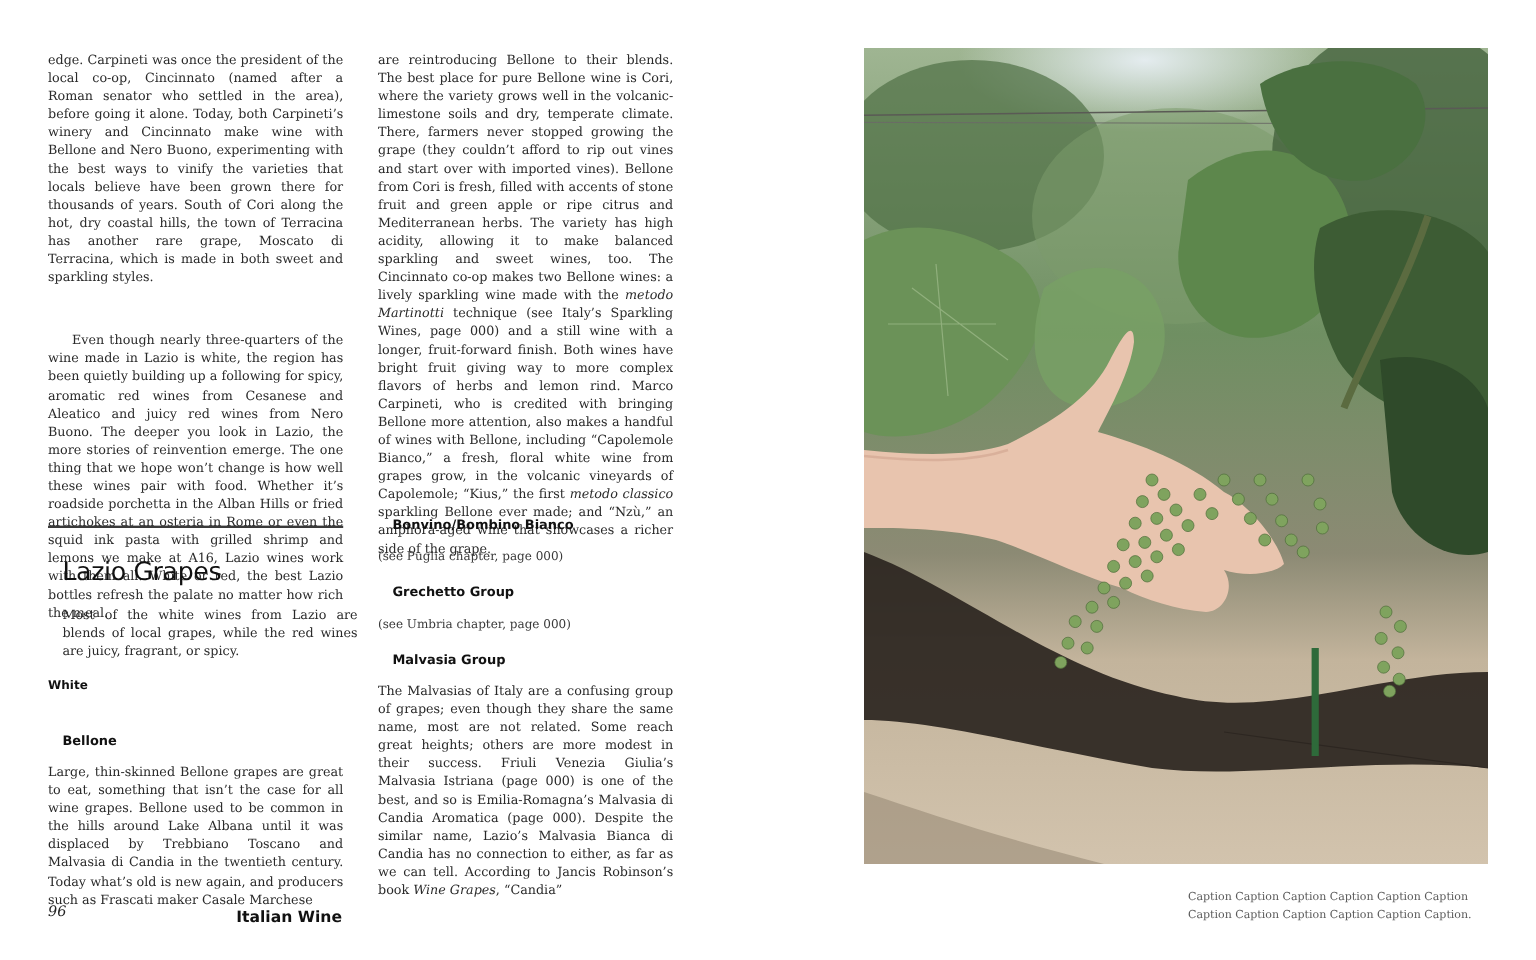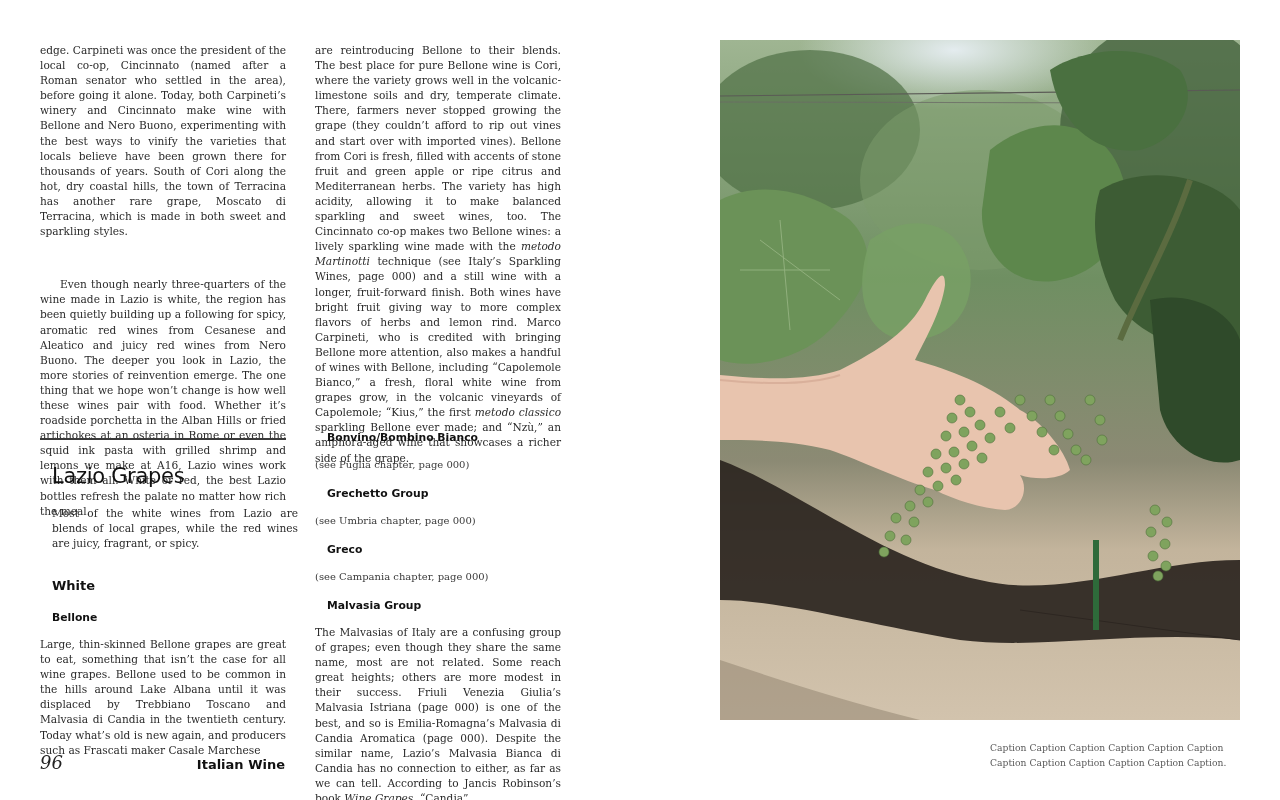--- a/index.html
+++ b/index.html
@@ -11,27 +11,27 @@
   }
   .col { position:absolute; top:43px; font-size:10.6px; line-height:15.1px; }
   .col-left { left:40px; width:246px; }
   .col-mid { left:315px; width:246px; }
   .justify { text-align:justify; hyphens:auto; }
   .para { margin:0; }
   .indent { text-indent:20px;margin-top:38px; }
   .rule { position:absolute; left:40px; top:438px; width:246px; height:2px; background:#3a3a3a; }
   .h1 { position:absolute; left:40px; top:452px; font-family:"DejaVu Sans","Liberation Sans",sans-serif; font-weight:normal; font-size:21px; letter-spacing:-0.3px; color:#111; margin:12px; }
   .intro { position:absolute; left:40px; top:494px; width:246px; font-size:10.6px; line-height:15.1px; margin:12px; }
-  .h2 { position:absolute; left:40px; top:566px; font-family:"DejaVu Sans","Liberation Sans",sans-serif; font-weight:bold; font-size:13px; color:#111; margin:12px; }
+  .h2 { position:absolute; left:40px; top:566px; font-family:"DejaVu Sans","Liberation Sans",sans-serif; font-weight:bold; font-size:10px; color:#111; margin:0; }
   .h3 { font-family:"DejaVu Sans","Liberation Sans",sans-serif; font-weight:bold; font-size:10.8px; color:#111; margin:12px; line-height:15px; }
   .bellone-block { position:absolute; left:40px; top:598px; width:246px; font-size:10.6px; line-height:15.1px; }
   .grape-list { position:absolute; left:315px; top:418px; width:246px; font-size:10.6px; line-height:15.1px; }
   .entry { margin-bottom:14px; }
   .ref { font-size:10px; color:#3a3a3a; line-height:15px; }
-  .folio { position:absolute; left:40px; top:752px; font-family:"DejaVu Serif","Liberation Serif",serif; font-style:italic; font-size:18px; color:#222; }
+  .folio { position:absolute; left:40px; top:752px; font-family:"DejaVu Serif","Liberation Serif",serif; font-style:italic; font-size:12px; color:#222; }
   .running { position:absolute; left:184px; top:757px; width:101px; text-align:right; font-family:"DejaVu Sans","Liberation Sans",sans-serif; font-weight:bold; font-size:13px; color:#111; }
   .photo {
     position:absolute; left:720px; top:40px; width:520px; height:680px; overflow:hidden;
     background:#b7ad9c;
   }
   .photo svg { display:block; }
   .caption { position:absolute; left:990px; top:741px; width:250px; font-size:9.2px; line-height:14.5px; color:#5a5a5a; }
   em { font-style:italic; }
 </style>
 </head>
@@ -57,24 +57,20 @@
 </div>
 
 <div class="grape-list">
   <div class="entry">
     <div class="h3">Bonvino/Bombino Bianco</div>
     <div class="ref">(see Puglia chapter, page 000)</div>
   </div>
   <div class="entry">
     <div class="h3">Grechetto Group</div>
     <div class="ref">(see Umbria chapter, page 000)</div>
-  </div>
-  <div class="entry">
-    <div class="h3">Greco</div>
-    <div class="ref">(see Campania chapter, page 000)</div>
   </div>
   <div>
     <div class="h3">Malvasia Group</div>
     <p class="para justify"><span>The Malvasias of Italy are a confusing group of grapes; even though they share the same name, most are not related. Some reach great heights; others are more modest in their success. Friuli Venezia Giulia’s Malvasia Istriana (page 000) is one of the best, and so is Emilia-Romagna’s Malvasia di Candia Aromatica (page 000). Despite the similar name, Lazio’s Malvasia Bianca di Candia has no connection to either, as far as we can tell. According to Jancis Robinson’s book </span><em>Wine Grapes</em><span>, “Candia”</span></p>
   </div>
 </div>
 
 <div class="folio">96</div>
 <div class="running">Italian Wine</div>
 

